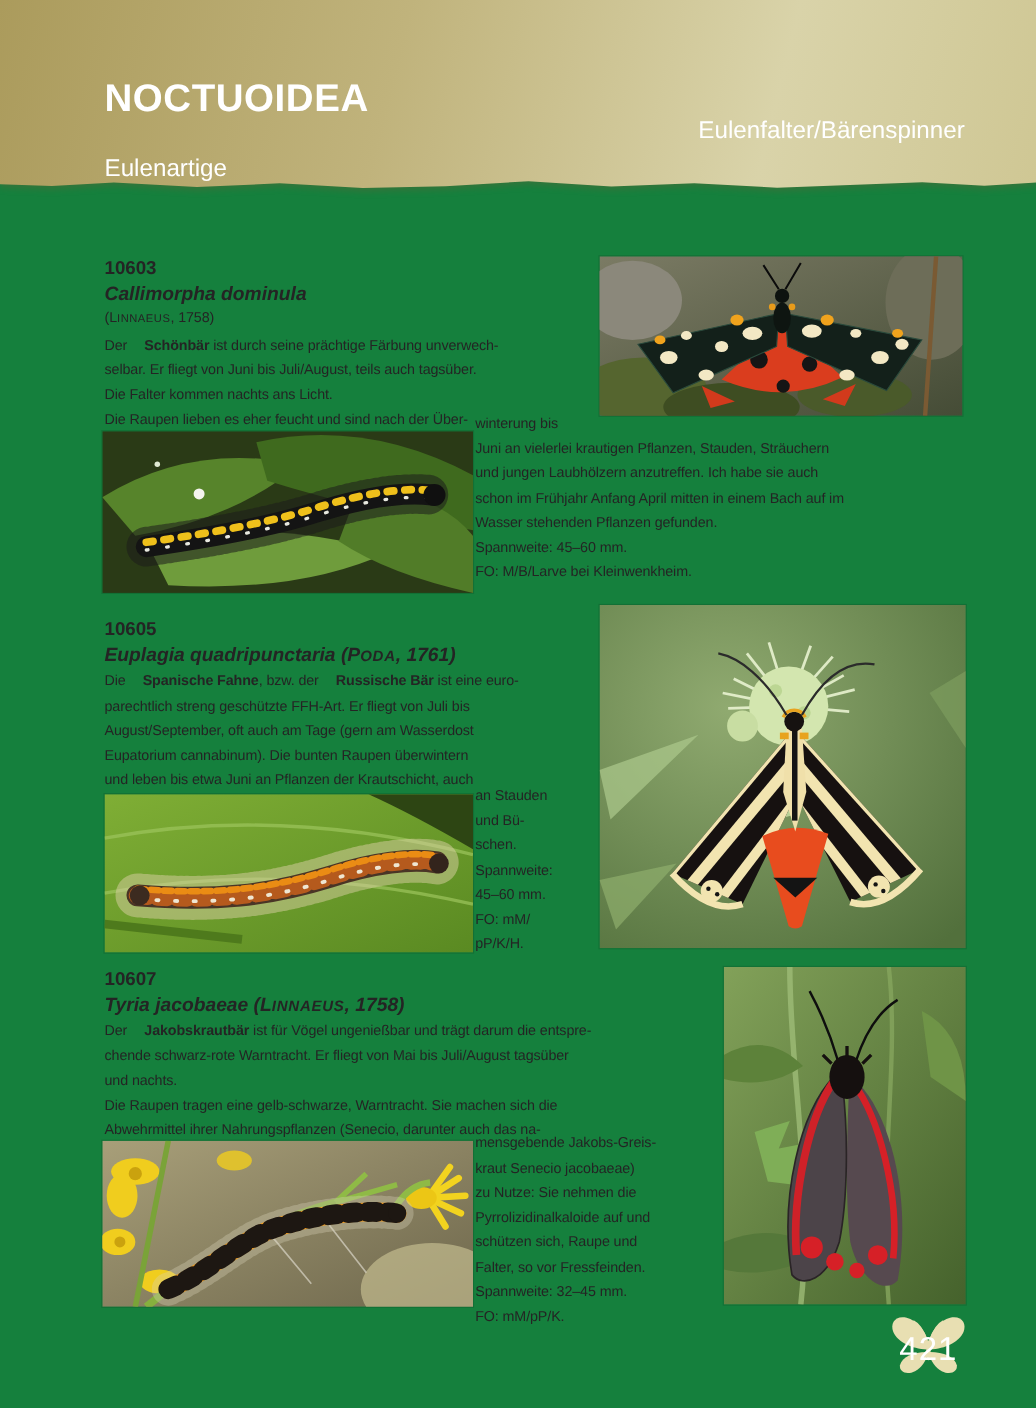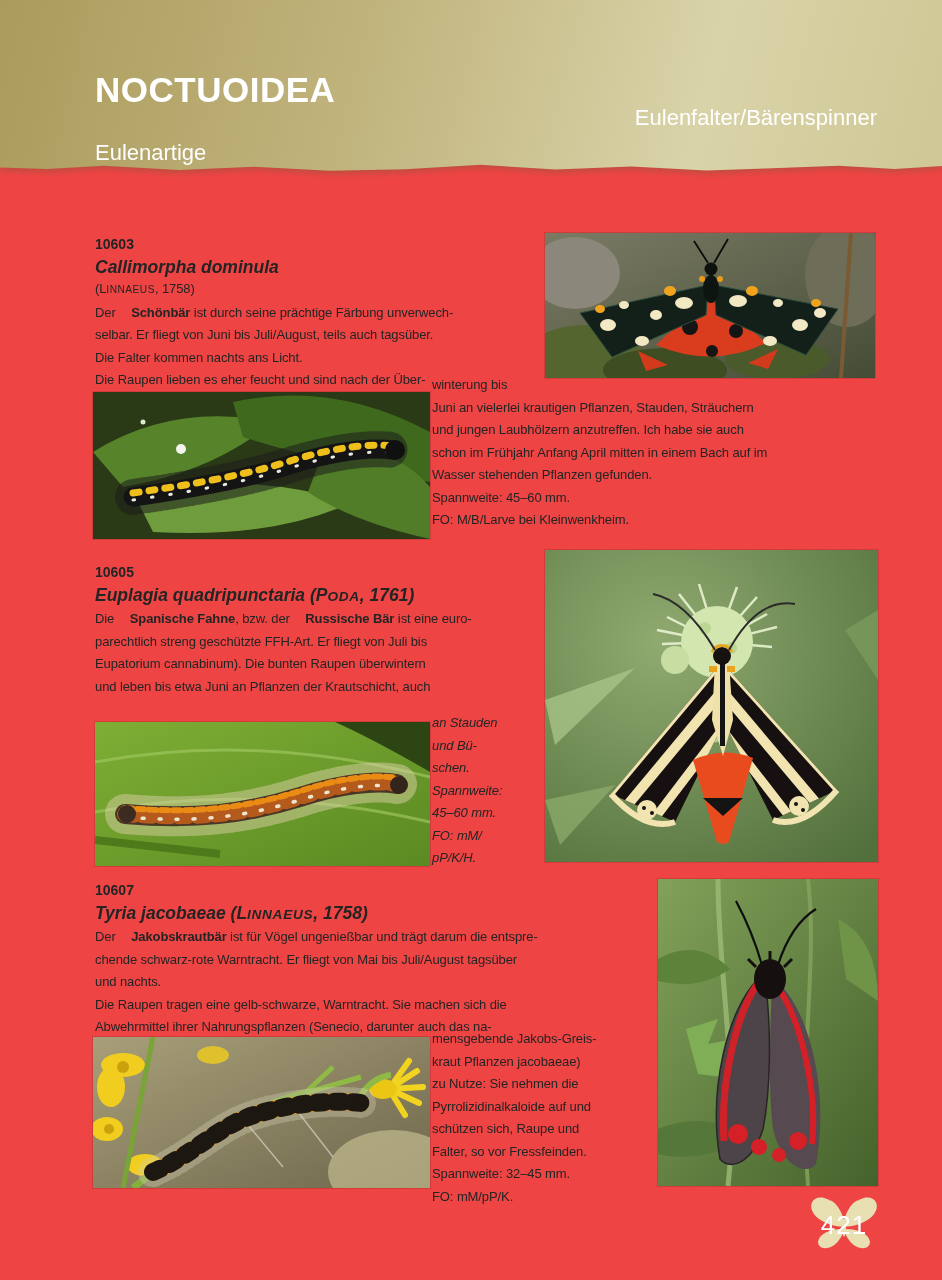--- a/index.html
+++ b/index.html
@@ -1,53 +1,53 @@
 <!DOCTYPE html>
 <html lang="de" style="--band-dark: #ab9b5c; --band-mid: #c0b37c; --band-light: #d9d3a9; --band-edge: #cfc794; --text: #242424; --butterfly: #e8dfb2;"><head>
 <meta charset="utf-8">
 <style>
   :root{
     --band-dark:#ab9b5c; --band-mid:#c0b37c; --band-light:#d9d3a9; --band-edge:#cfc794;
     --text:#242424; --butterfly:#e8dfb2;
   }
   html,body{margin:0;padding:0;background:#ffffff;}
   .page{
-    position:relative;width:942px;height:1280px;background:#ef4444;overflow:hidden;
+    position:relative;width:942px;height:1280px;background:#15803d;overflow:hidden;
     font-family:"Liberation Sans", sans-serif;color:var(--text);
   }
   
   .band-shadow{position:absolute;left:0;top:0;width:942px;filter:drop-shadow(0 3px 3px rgba(105,95,55,.38));}
   .band{
     width:942px;height:172px;
     background:linear-gradient(104deg,var(--band-dark) 0%,var(--band-mid) 38%,var(--band-light) 74%,var(--band-edge) 100%);
     clip-path:polygon(0 0,100% 0,100% 96.5%,95% 98.2%,89% 96.3%,82% 97.8%,75% 99.2%,67% 96.8%,59% 98.6%,51% 95.8%,43% 98.4%,35% 99.3%,27% 96.9%,19% 98.8%,11% 96.4%,5% 98.3%,0 97.4%);
   }
   .band-left{position:absolute;left:95px;top:72px;}
   .band-right{position:absolute;right:65px;top:72px;text-align:right;}
   .band-title{font-size:35px;font-weight:700;color:#fff;letter-spacing:.5px;line-height:1;white-space:nowrap;}
   .band-sub{font-size:22px;font-weight:400;color:#fff;margin-top:35px;line-height:1;white-space:nowrap;}
   
   .species{position:absolute;}
-  .code{font-weight:700;font-size:14px;line-height:22.5px;}
+  .code{font-weight:700;font-size:17px;line-height:22.5px;}
   .sciname{font-weight:700;font-style:italic;font-size:17.5px;line-height:22.5px;white-space:nowrap;}
   .tline{font-size:13px;line-height:22.5px;letter-spacing:-0.1px;white-space:nowrap;}
   .s-b{font-weight:700;margin-left:12px;}
   .s-i{}
   .s-bi{font-weight:700;font-style:italic;}
   .s-sc{font-size:0.78em;letter-spacing:0.05em;}
   .sideblock{position:absolute;}
   
   .photo{position:absolute;display:block;outline:1px solid rgba(0,0,0,.12);}
   .photo svg{display:block;}
   
   .marker{position:absolute;left:806px;top:1194px;width:76px;height:58px;}
   .marker svg{display:block;width:76px;height:58px;}
   .marker .num{
     position:absolute;left:0;right:0;top:16px;text-align:center;
-    color:#fff;font-size:26px;font-weight:400;letter-spacing:1px;
+    color:#fff;font-size:30px;font-weight:400;letter-spacing:1px;
   }
 </style>
 </head>
 <body>
 
 <div class="page">
 
   <div class="band-shadow">
     <div class="band"></div>
   </div>
@@ -145,25 +145,26 @@
       <circle cx="302" cy="58" r="10" fill="#101010"></circle>
     </svg>
   </div>
 
   <section class="species" style="left:95px;top:561px;">
     <div class="code">10605</div>
     <div class="sciname"><span class="s-bi">Euplagia quadripunctaria</span><span> (P</span><span class="s-sc">ODA</span><span>, 1761)</span></div>
     <div>
         <div class="tline"><span>Die </span><span class="s-b">Spanische Fahne</span><span>, bzw. der </span><span class="s-b">Russische Bär</span><span> ist eine euro-</span></div>
         <div class="tline"><span>parechtlich streng geschützte FFH-Art. Er fliegt von Juli bis</span></div>
+        <div class="tline"><span>August/September, oft auch am Tage (gern am Wasserdost</span></div>
         <div class="tline"><span class="s-i">Eupatorium cannabinum</span><span>). Die bunten Raupen überwintern</span></div>
         <div class="tline"><span>und leben bis etwa Juni an Pflanzen der Krautschicht, auch</span></div>
       </div>
   </section>
-  <div class="sideblock" style="left:432px;top:712px;font-style:italic;">
+  <div class="sideblock" style="left:432px;top:712px;">
       <div class="tline"><span>an Stauden</span></div>
       <div class="tline"><span>und Bü-</span></div>
       <div class="tline"><span>schen.</span></div>
       <div class="tline"><span>Spannweite:</span></div>
       <div class="tline"><span>45–60 mm.</span></div>
       <div class="tline"><span>FO: mM/</span></div>
       <div class="tline"><span>pP/K/H.</span></div>
     </div>
 
   <div class="photo" style="left:545px;top:550px;">
@@ -265,21 +266,21 @@
     <div>
         <div class="tline"><span>Der </span><span class="s-b">Jakobskrautbär</span><span> ist für Vögel ungenießbar und trägt darum die entspre-</span></div>
         <div class="tline"><span>chende schwarz-rote Warntracht. Er fliegt von Mai bis Juli/August tagsüber</span></div>
         <div class="tline"><span>und nachts.</span></div>
         <div class="tline"><span>Die Raupen tragen eine gelb-schwarze, Warntracht. Sie machen sich die</span></div>
         <div class="tline"><span>Abwehrmittel ihrer Nahrungspflanzen (</span><span class="s-i">Senecio</span><span>, darunter auch das na-</span></div>
       </div>
   </section>
   <div class="sideblock" style="left:432px;top:1028px;">
       <div class="tline"><span>mensgebende Jakobs-Greis-</span></div>
-      <div class="tline"><span>kraut </span><span class="s-i">Pflanzen jacobaeae</span><span>)</span></div>
+      <div class="tline"><span>kraut </span><span class="s-i">Senecio jacobaeae</span><span>)</span></div>
       <div class="tline"><span>zu Nutze: Sie nehmen die</span></div>
       <div class="tline"><span>Pyrrolizidinalkaloide auf und</span></div>
       <div class="tline"><span>schützen sich, Raupe und</span></div>
       <div class="tline"><span>Falter, so vor Fressfeinden.</span></div>
       <div class="tline"><span>Spannweite: 32–45 mm.</span></div>
       <div class="tline"><span>FO: mM/pP/K.</span></div>
     </div>
 
   <div class="photo" style="left:658px;top:879px;">
     <svg width="220" height="307" viewBox="0 0 220 307">

